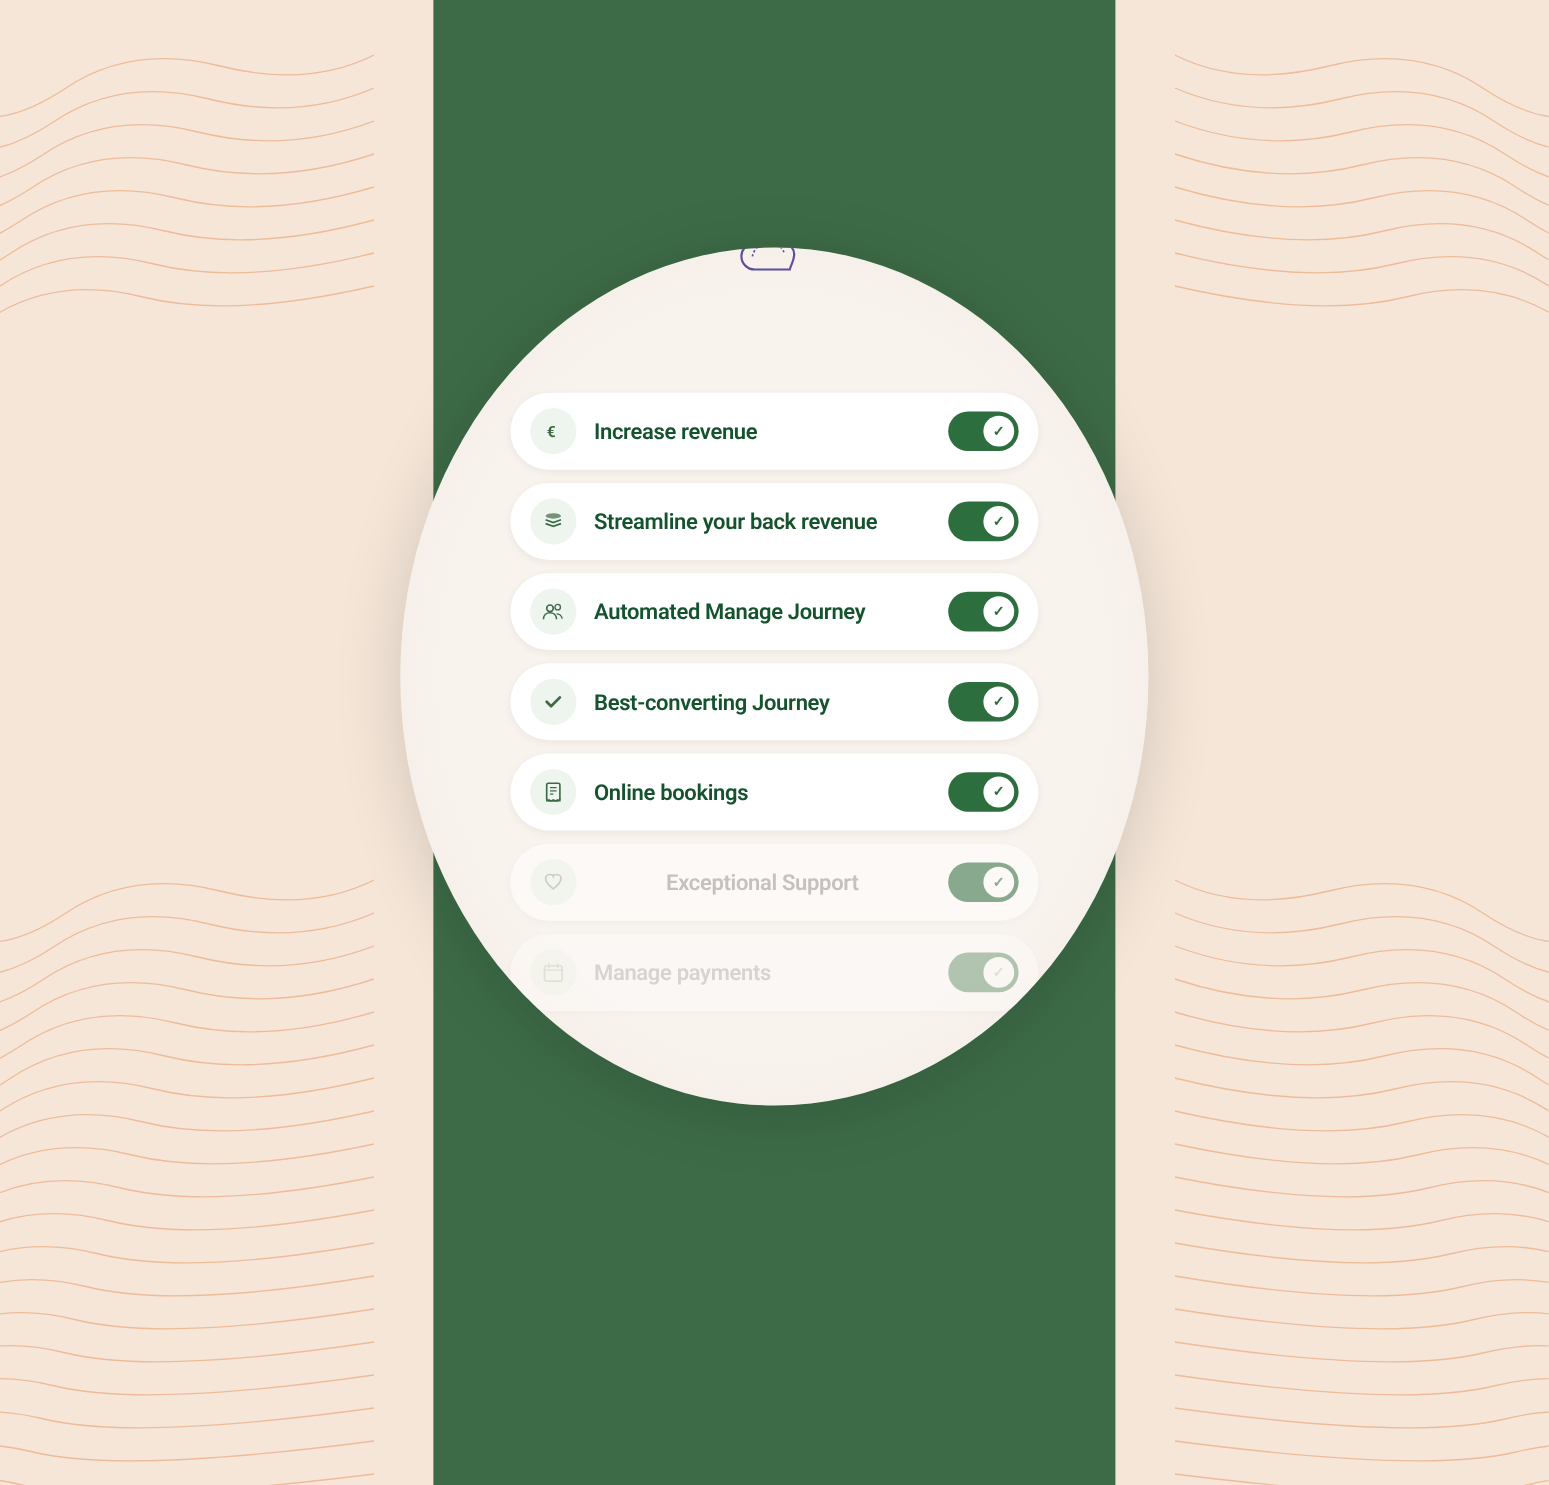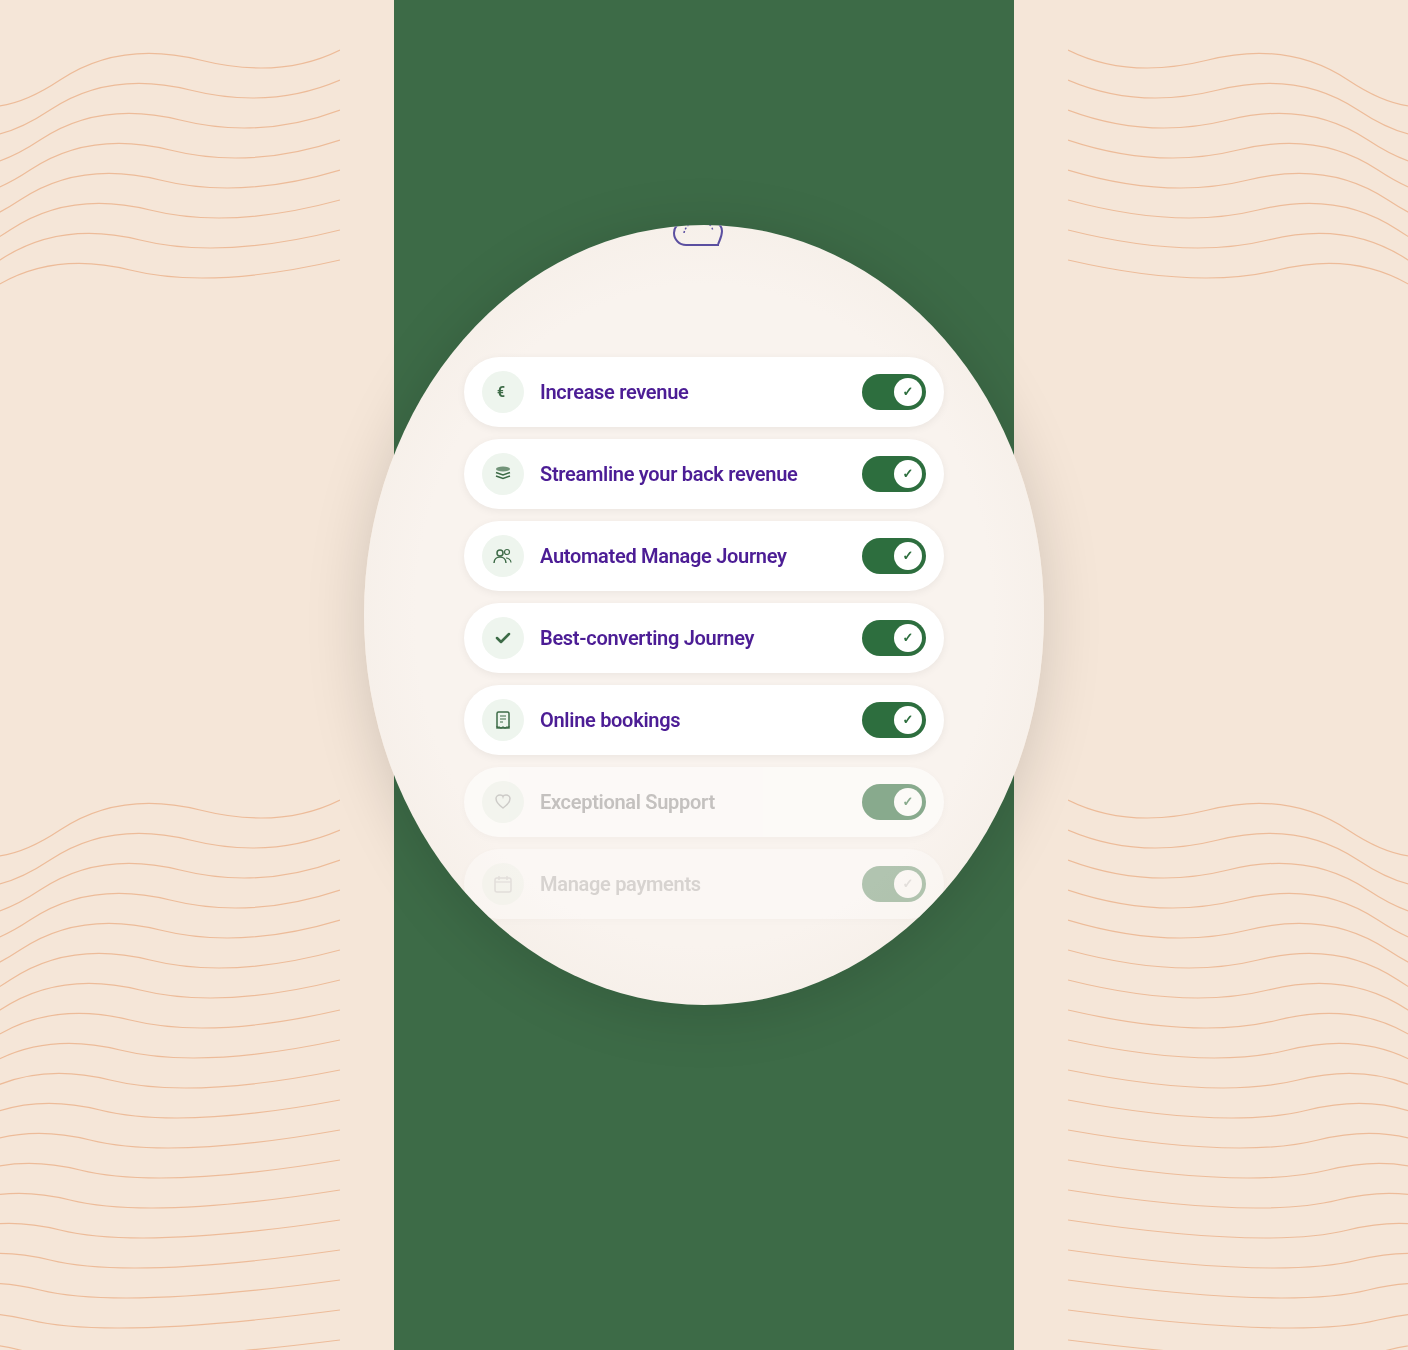--- a/index.html
+++ b/index.html
@@ -81,20 +81,21 @@
       background: white;
       border-radius: 50px;
       padding: 14px 18px;
       gap: 16px;
       box-shadow: 0 2px 8px rgba(0,0,0,0.06);
       position: relative;
     }
 
     .item-row.faded {
       opacity: 0.55;
+      text-align: center;
     }
 
     .item-row.very-faded {
       opacity: 0.35;
     }
 
     
     .icon-circle {
       width: 42px;
       height: 42px;
@@ -109,21 +110,21 @@
     .icon-circle svg {
       width: 22px;
       height: 22px;
     }
 
     
     .item-label {
       flex: 1;
       font-size: 20px;
       font-weight: 600;
-      color: #4c1d95;
+      color: #14532d;
       letter-spacing: -0.3px;
     }
 
     .item-row.faded .item-label,
     .item-row.very-faded .item-label {
       color: #999;
     }
 
     
     .toggle {

